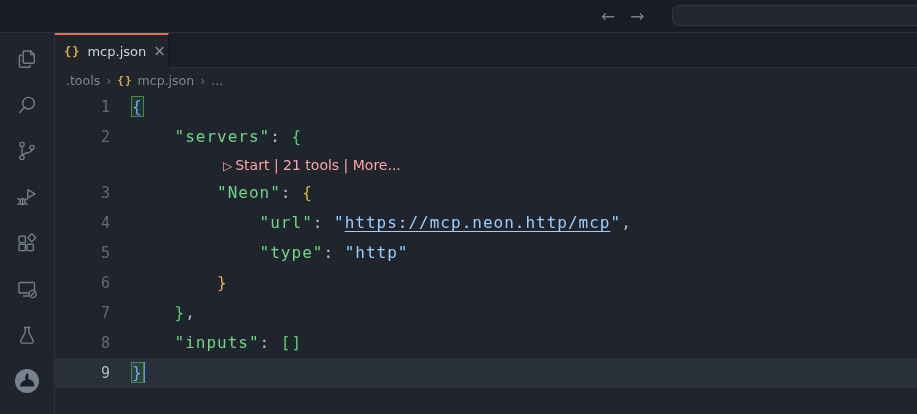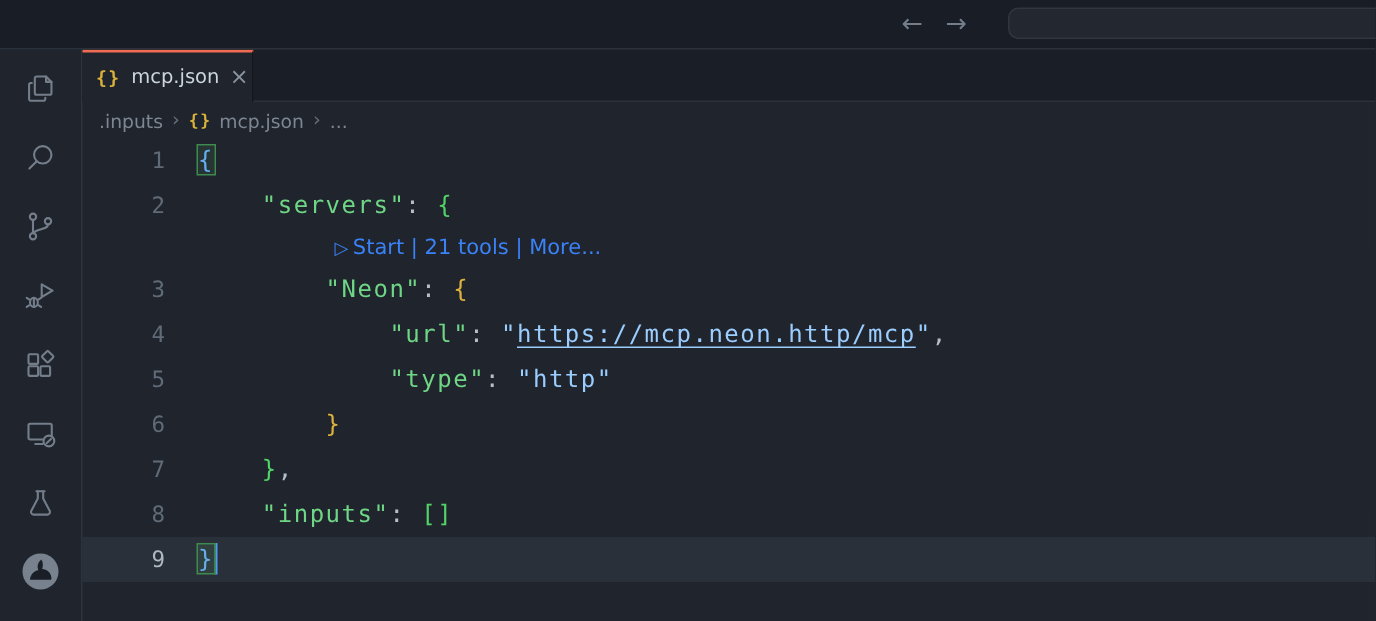--- a/index.html
+++ b/index.html
@@ -50,21 +50,21 @@
   .code-row.current .ln{color:#aeb9c4;}
   .ln{width:55px;flex:none;text-align:right;color:var(--c-linenum);font-size:15px;}
   .ct{margin-left:22px;white-space:pre;letter-spacing:1px;}
   .key{color:var(--c-key);} .str{color:var(--c-str);} .pu{color:var(--c-pu);} .pl{color:var(--c-pu);}
   .b0{color:var(--c-b0);} .b1{color:var(--c-b1);} .b2{color:var(--c-b2);}
   .link{text-decoration:underline;text-underline-offset:3px;}
   .match{outline:1px solid var(--c-match);background:rgba(90,180,100,0.12);}
   .cursor{display:inline-block;width:2px;height:21px;background:var(--c-cursor);
           vertical-align:middle;margin-top:-3px;}
   .codelens-row{height:26px;line-height:26px;padding-left:168px;font-size:14px;
-       color:#3b82f6;font-family:"DejaVu Sans","Liberation Sans",sans-serif;}
+       color:#fca5a5;font-family:"DejaVu Sans","Liberation Sans",sans-serif;}
   .cl-play{font-size:12px;margin-right:3px;}
 </style>
 </head>
 <body>
 
 <div class="titlebar">
   <div class="nav">
     <span>←</span>
     <span>→</span>
   </div>
@@ -138,21 +138,21 @@
     <div class="tabstrip">
       <div class="tab">
         <span class="tab-json-icon">{}</span>
         <span>mcp.json</span>
         <span class="tab-close">×</span>
       </div>
       <div class="strip-fill"></div>
     </div>
 
     <div class="breadcrumb">
-      <span class="bc-item">.inputs</span>
+      <span class="bc-item">.tools</span>
       <span class="bc-sep">›</span>
       <span class="bc-item">
         <span class="bc-json-icon">{}</span>
         <span>mcp.json</span>
       </span>
       <span class="bc-sep">›</span>
       <span class="bc-item">...</span>
     </div>
 
     <div class="code" id="code-lines">

